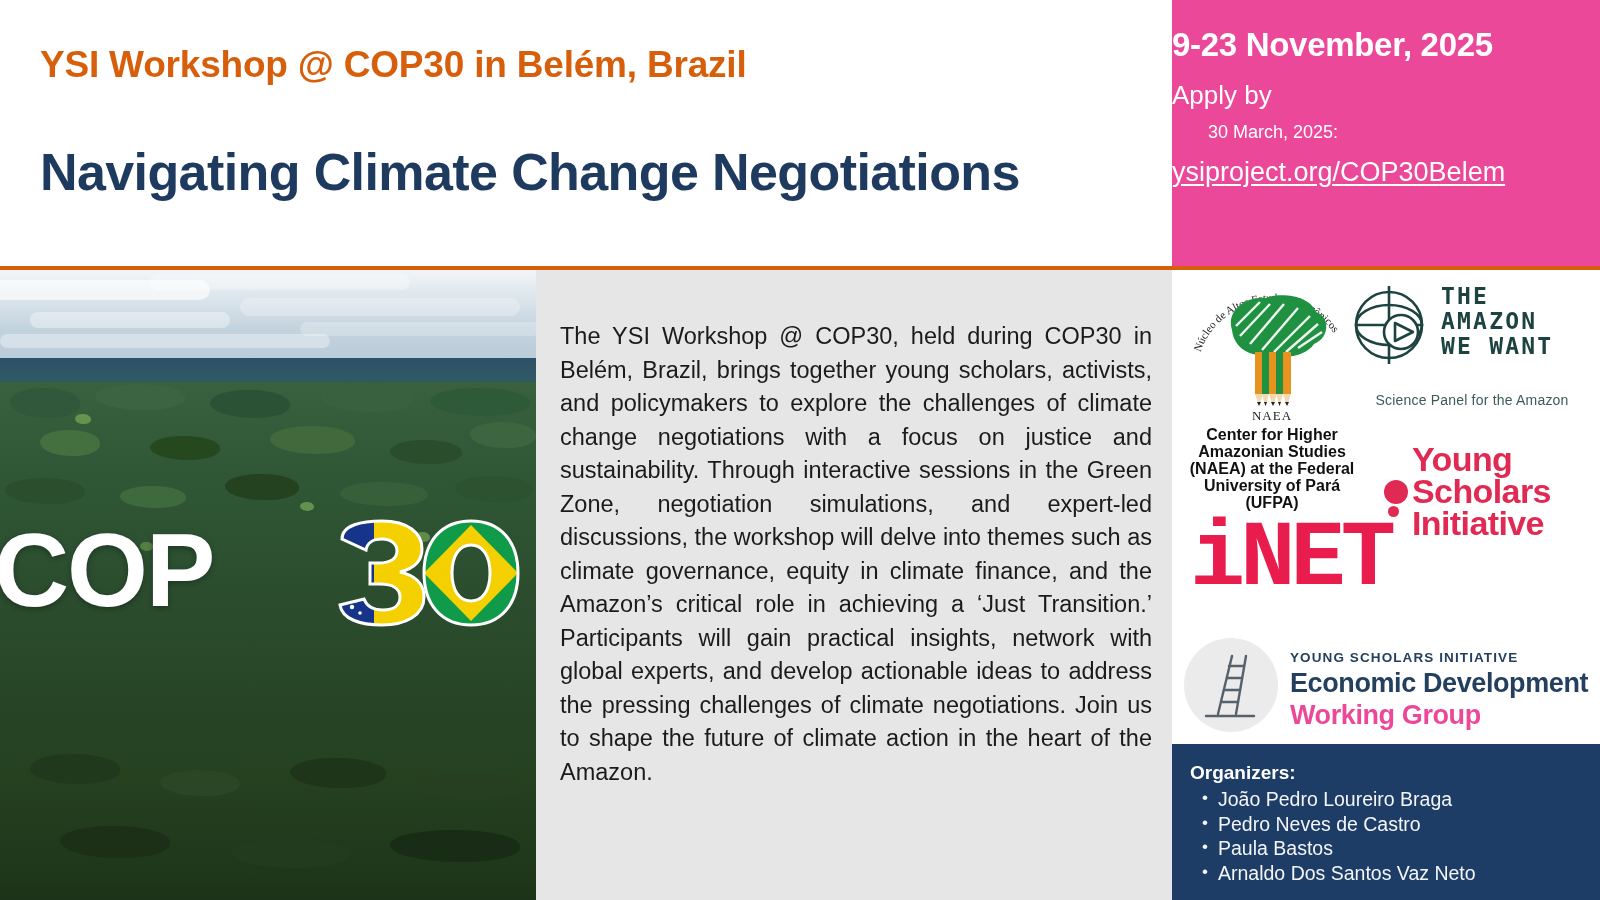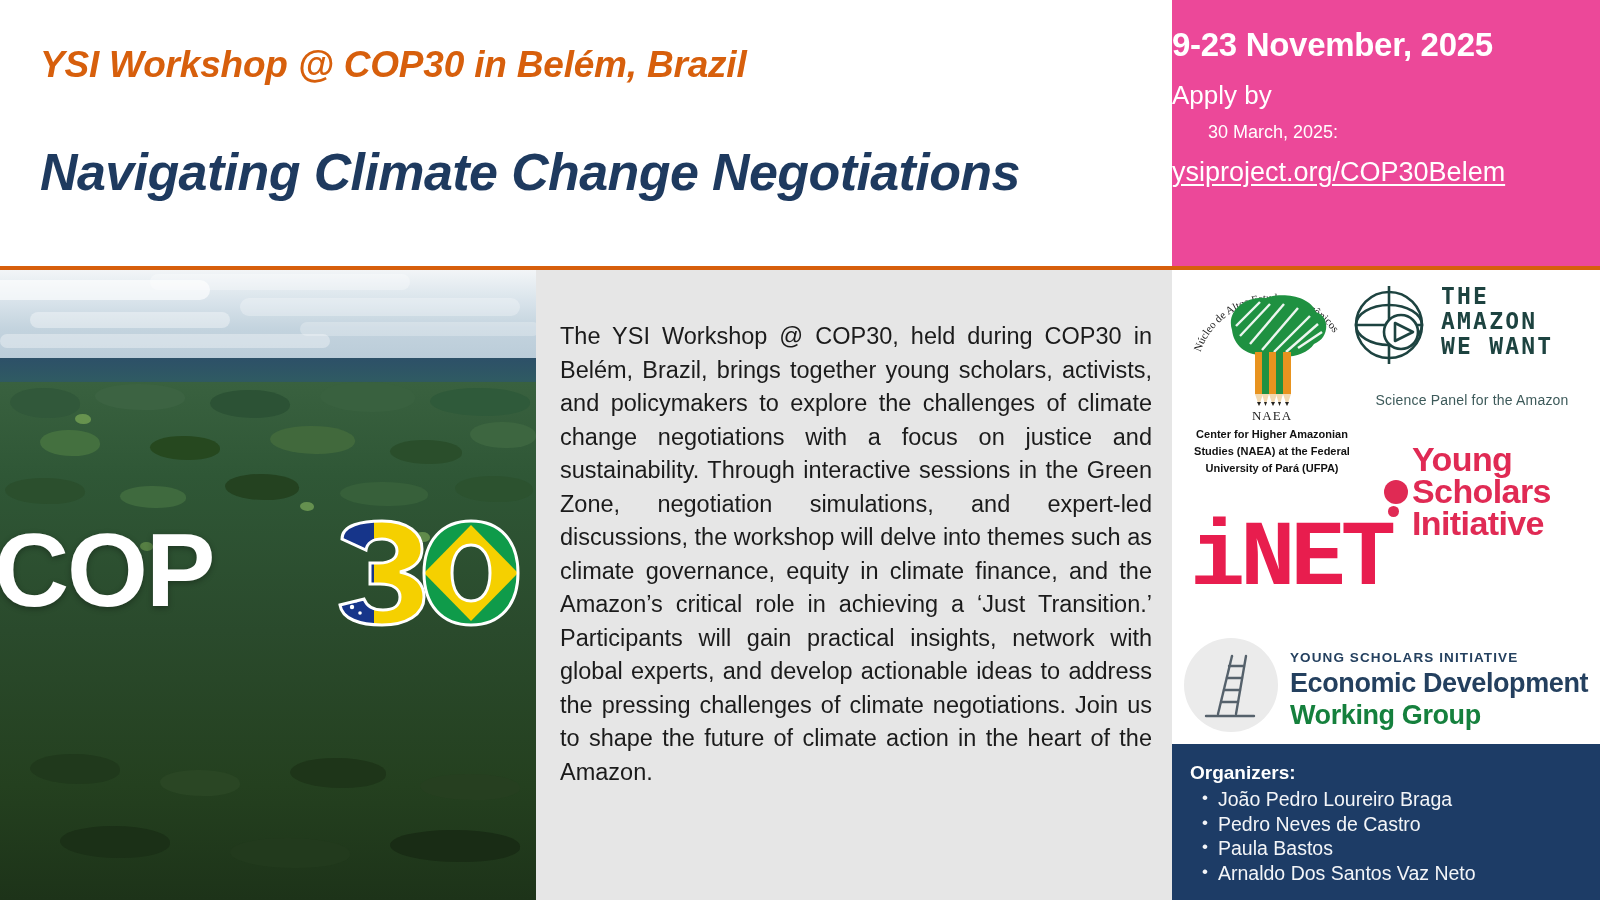--- a/index.html
+++ b/index.html
@@ -3,21 +3,21 @@
 <meta charset="utf-8">
 <style>
   * { margin:0; padding:0; box-sizing:border-box; }
   html,body { width:1600px; height:900px; overflow:hidden; background:#ffffff;
     font-family:"Liberation Sans","DejaVu Sans",sans-serif; }
 
   .poster { position:relative; width:1600px; height:900px; background:#ffffff; }
 
   
   .top-band { position:absolute; left:0; top:0; width:1600px; height:266px; background:#ffffff; }
-  .top-left { position:absolute; left:0; top:0; width:1172px; height:189px; background:#fff;font-style:italic; }
+  .top-left { position:absolute; left:0; top:0; width:1172px; height:189px; background:#fff; }
   .kicker { position:absolute; left:40px; top:44px; font-size:37px; font-weight:bold;
     color:#d75f0c; letter-spacing:-0.2px; white-space:nowrap; }
   .maintitle { position:absolute; left:40px; top:142px; font-size:52px; font-weight:bold;
     color:#1e3a5f; letter-spacing:-0.6px; white-space:nowrap; }
 
   .orange-panel { position:absolute; left:1172px; top:0; width:512px; height:266px;
     background:#ec4899; color:#fff; text-align:left; padding-top:26px; }
   .op-date { font-size:33px; font-weight:bold; line-height:1.17; letter-spacing:-0.3px; }
   .op-apply { font-size:26px; font-weight:400; margin-top:16px; line-height:1.1; }
   .op-deadline { font-size:18px; font-weight:normal; margin-top:14px; line-height:1.1;padding-left:36px; }
@@ -55,21 +55,21 @@
   .logo-panel { position:absolute; left:1172px; top:270px; width:428px; height:474px;
     background:#ffffff; }
 
   .naea { position:absolute; left:20px; top:8px; width:160px; height:212px; }
   .naea-arc { position:absolute; left:0; top:0; width:160px; height:86px; }
   .naea-tree { position:absolute; left:22px; top:12px; width:120px; height:122px; }
   .naea-abbr { position:absolute; left:0; top:130px; width:160px; text-align:center;
     font-family:"Liberation Serif","DejaVu Serif",serif; font-size:13px; color:#222;
     letter-spacing:1px; }
   .naea-cap { position:absolute; left:-10px; top:148px; width:180px; text-align:center;
-    font-size:11px; font-weight:bold; color:#111; line-height:17px; }
+    font-size:16px; font-weight:bold; color:#111; line-height:17px; }
 
   .awt { position:absolute; left:175px; top:6px; width:250px; height:135px; }
   .awt-mark { position:absolute; left:2px; top:4px; width:86px; height:90px; }
   .awt-words { position:absolute; left:94px; top:8px; font-size:23px; font-weight:bold;
     color:#1d4340; line-height:25px; letter-spacing:2.2px;
     font-family:"DejaVu Sans Mono","Liberation Mono",monospace; }
   .awt-sub { position:absolute; left:0px; top:108px; width:250px; text-align:center;
     font-size:14px; color:#3d5a5a; letter-spacing:.2px;margin-top:8px; }
 
   .ysi-logo { position:absolute; left:212px; top:170px; width:210px; height:105px; }
@@ -87,21 +87,21 @@
 
   .edwg { position:absolute; left:12px; top:368px; width:412px; height:100px; }
   .edwg-circle { position:absolute; left:0; top:0; width:94px; height:94px;
     border-radius:50%; background:#ebebeb; }
   .edwg-ladder { position:absolute; left:18px; top:14px; width:60px; height:68px; }
   .edwg-kicker { position:absolute; left:106px; top:12px; font-size:13.5px; font-weight:bold;
     color:#24405f; letter-spacing:1.1px; }
   .edwg-t1 { position:absolute; left:106px; top:30px; font-size:27px; font-weight:bold;
     color:#24405f; letter-spacing:-.4px; }
   .edwg-t2 { position:absolute; left:106px; top:62px; font-size:27px; font-weight:bold;
-    color:#15803d; letter-spacing:-.4px; }
+    color:#ec4899; letter-spacing:-.4px; }
 
   
   .organizers { position:absolute; left:1172px; top:744px; width:428px; height:156px;
     background:#1d3c66; color:#fff; padding:18px 0 0 18px; }
   .org-title { font-size:19px; font-weight:bold; margin-bottom:3px; }
   .org-list { list-style:none; }
   .org-list li { position:relative; font-size:19.5px; line-height:24.5px;
     padding-left:28px; color:#f3f5f8; }
   .org-list li:before { content:"\2022"; position:absolute; left:12px; top:-1px;
     font-size:17px; color:#f3f5f8; }

